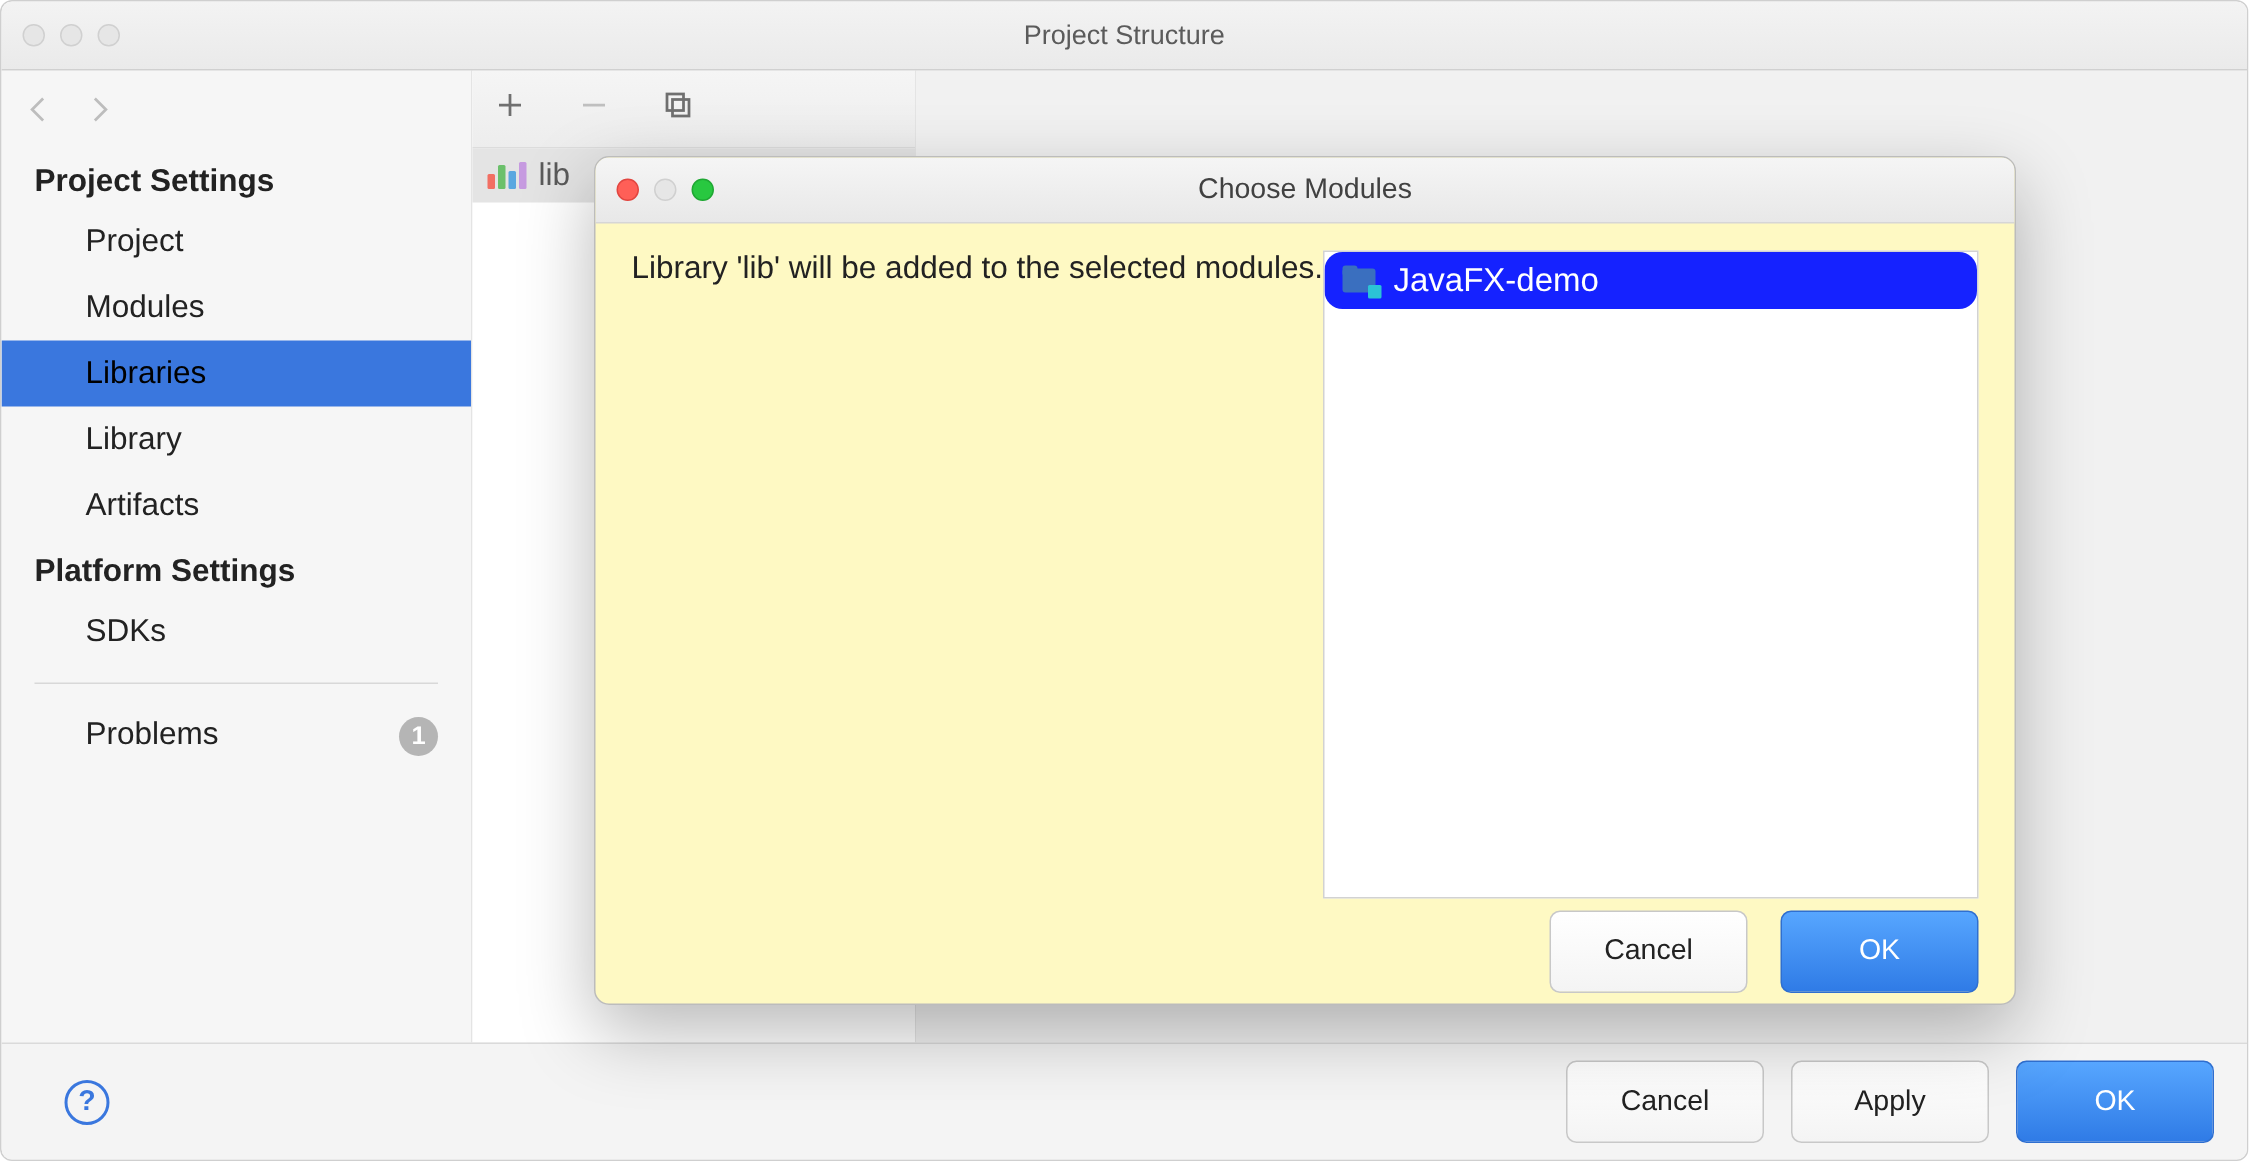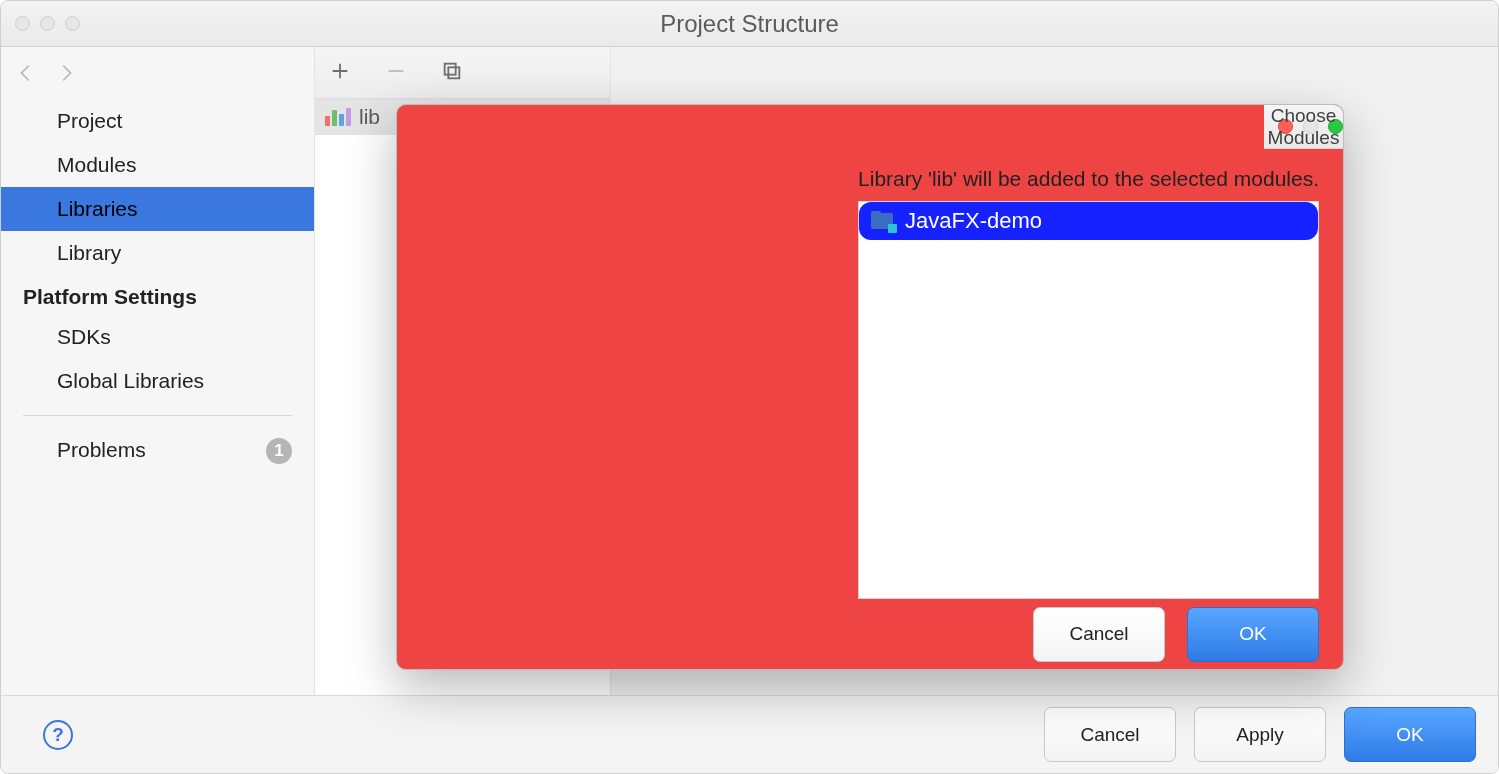--- a/index.html
+++ b/index.html
@@ -8,21 +8,21 @@
   
   .window { width: 1499px; height: 774px; border: 1px solid #cfcfcf; border-radius: 8px; overflow: hidden; display: flex; flex-direction: column; background: #fff; }
 
   .titlebar {
     height: 46px; background: linear-gradient(#f3f3f3, #eaeaea);
     border-bottom: 1px solid #d0d0d0;
     display: flex; align-items: center; position: relative;
   }
   .traffic { display: flex; gap: 10px; margin-left: 14px; }
   .traffic .dot { width: 15px; height: 15px; border-radius: 50%; background: #e6e6e6; border: 1px solid #d0d0d0; }
-  .titlebar .title { position: absolute; left: 0; right: 0; text-align: center; font-size: 24px; color: #5b5b5b; font-weight: 400; pointer-events: none; }
+  .titlebar .title { position: absolute; left: 0; right: 0; text-align: center; font-size: 18px; color: #5b5b5b; font-weight: 400; pointer-events: none; }
 
   .body { flex: 1; display: flex; min-height: 0; }
 
   
   .sidebar { width: 314px; background: #f6f6f6; border-right: 1px solid #e4e4e4; display: flex; flex-direction: column; }
   .sidebar-nav { height: 52px; display: flex; align-items: center; gap: 18px; padding: 0 14px; }
   .arrow { width: 22px; height: 22px; display: inline-flex; align-items: center; justify-content: center; color: #bdbdbd; cursor: default; }
   .arrow svg { width: 22px; height: 22px; stroke: currentColor; stroke-width: 2; fill: none; }
 
   .section-title { font-size: 21px; font-weight: 700; color: #222; padding: 10px 22px 6px 22px; }
@@ -53,36 +53,36 @@
   
   .footer { height: 78px; border-top: 1px solid #dadada; background: #f4f4f4; display: flex; align-items: center; padding: 0 22px; gap: 18px; }
   .footer .spacer { flex: 1; }
   .help-circle { width: 30px; height: 30px; border: 2px solid #3a77de; color: #3a77de; border-radius: 50%; display: inline-flex; align-items: center; justify-content: center; font-size: 19px; font-weight: 700; margin-left: 20px; cursor: pointer; }
   .btn { height: 55px; min-width: 132px; padding: 0 28px; border-radius: 7px; border: 1px solid #c8c8c8; background: linear-gradient(#ffffff,#f4f4f4); font-size: 19px; color: #222; cursor: pointer; }
   .btn.primary { background: linear-gradient(#57a6ff,#2f7be6); border: 1px solid #2f6fd0; color: #fff; }
 
   
   .modal {
     position: absolute; left: 396px; top: 104px; width: 948px; height: 566px;
-    background: #ef4444; border: 1px solid #bcbcbc; border-radius: 10px;
+    background: #fef9c3; border: 1px solid #bcbcbc; border-radius: 10px;
     box-shadow: 0 18px 50px rgba(0,0,0,0.28);
-    display: flex; flex-direction: column; overflow: hidden; align-items: flex-end;
+    display: flex; flex-direction: column; overflow: hidden;
   }
   .modal .m-titlebar {
     height: 44px; background: linear-gradient(#f5f5f5,#e8e8e8);
     border-bottom: 1px solid #d6d6d6; display: flex; align-items: center; position: relative;
   }
   .m-traffic { display: flex; gap: 10px; margin-left: 14px; }
   .m-traffic .dot { width: 15px; height: 15px; border-radius: 50%; }
   .dot.red   { background: #ff5f57; border: 1px solid #e24640; }
   .dot.gray  { background: #e6e6e6; border: 1px solid #d0d0d0; }
   .dot.green { background: #28c840; border: 1px solid #1fa833; }
   .modal .m-title { position: absolute; left: 0; right: 0; text-align: center; font-size: 19px; color: #414141; pointer-events: none; }
 
-  .modal .m-body { flex: 1; padding: 18px 24px 0 24px; display: flex; flex-direction: column; }
+  .modal .m-body { flex: 1; padding: 18px 24px 0 24px; display: flex; flex-direction: row; }
   .modal .m-msg { font-size: 21px; color: #222; margin-bottom: 10px; }
 
   .modal .m-list { flex: 1; border: 1px solid #d2d2d2; background: #fff; overflow: auto; }
   .m-list-item { display: flex; align-items: center; gap: 10px; padding: 6px 12px; font-size: 22px; color: #fff; background: #1522ff; border-radius: 12px; }
   .folder-icon { position: relative; width: 24px; height: 20px; }
   .folder-icon .f-back { position: absolute; left: 0; top: 2px; width: 22px; height: 16px; background: #3a6fbf; border-radius: 2px; }
   .folder-icon .f-tab  { position: absolute; left: 0; top: 0; width: 10px; height: 6px; background: #3a6fbf; border-radius: 2px 2px 0 0; }
   .folder-icon .f-dot  { position: absolute; right: -2px; bottom: -2px; width: 9px; height: 9px; background: #2bc3d6; border-radius: 1px; }
 
   .modal .m-footer { height: 70px; display: flex; align-items: center; justify-content: flex-end; gap: 22px; padding: 0 24px; }
@@ -110,39 +110,40 @@
               <path d="M15 4 L7 12 L15 20"></path>
             </svg>
         </span>
         <span class="arrow">
           <svg viewBox="0 0 24 24">
               <path d="M9 4 L17 12 L9 20"></path>
             </svg>
         </span>
       </div>
 
+      <div class="section-title">Project Settings</div>
       <div class="nav-item">
           <span>Project</span>
         </div>
       <div class="nav-item">
           <span>Modules</span>
         </div>
       <div class="nav-item selected">
           <span>Libraries</span>
         </div>
       <div class="nav-item">
           <span>Library</span>
         </div>
+      <div class="nav-item">
+          <span>Artifacts</span>
+        </div>
 
       <div class="section-title">Platform Settings</div>
       <div class="nav-item">
           <span>SDKs</span>
-        </div>
-      <div class="nav-item">
-          <span>Global Libraries</span>
         </div>
 
       <div class="divider"></div>
 
       <div class="nav-item">
         <span>Problems</span>
         <span class="badge">1</span>
       </div>
     </div>
 

